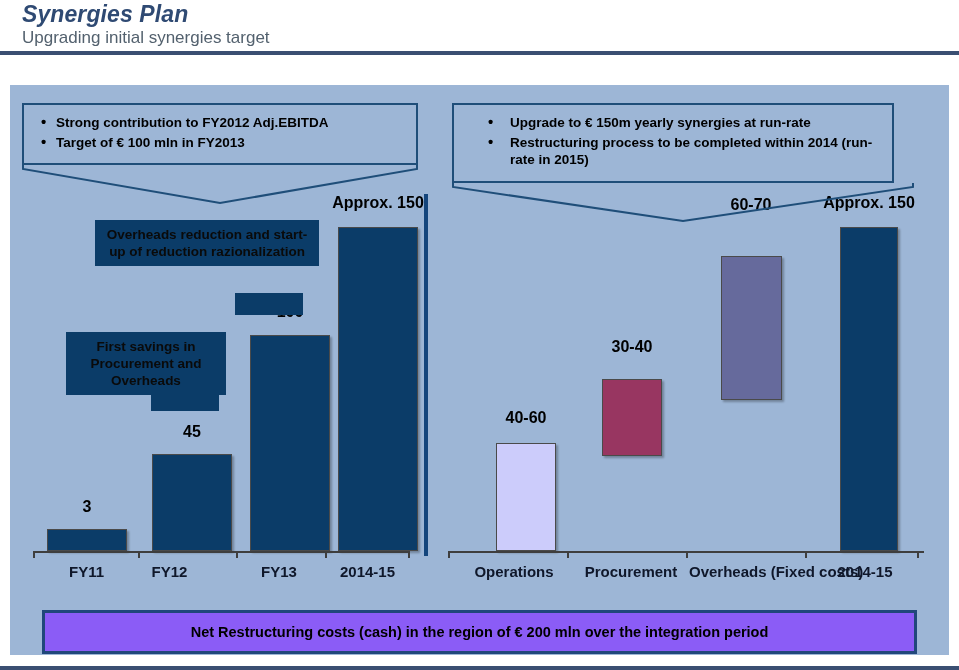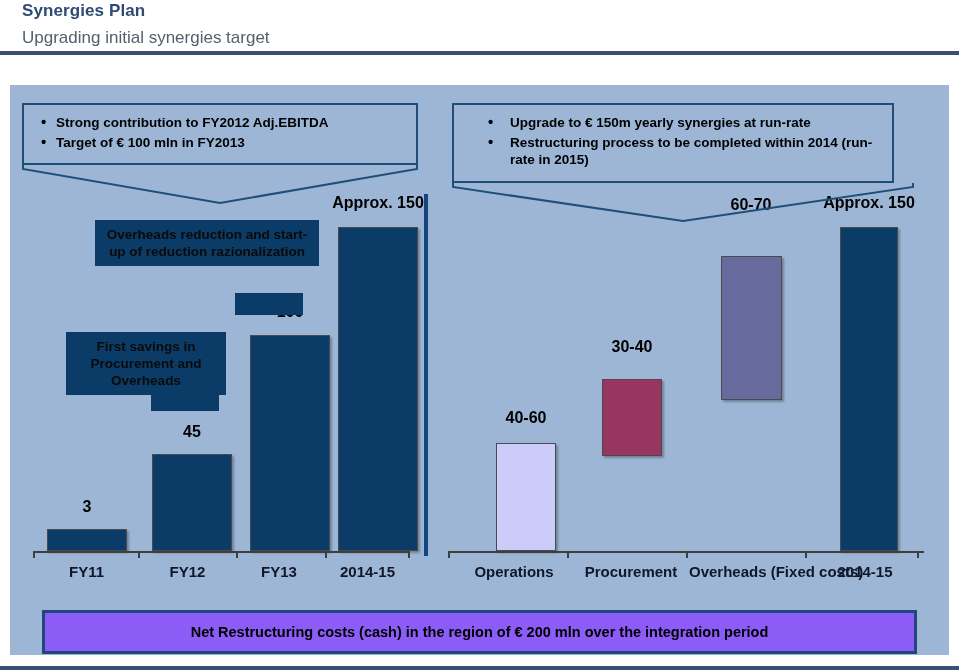--- a/index.html
+++ b/index.html
@@ -13,22 +13,23 @@
   #slide {
     position: relative;
     width: 959px; height: 670px;
     background: #ffffff;
   }
 
   
   #header { position: absolute; left: 0; top: 0; width: 959px; height: 56px; }
   #slide-title {
     position: absolute; left: 22px; top: 1px;
-    font-size: 17px; font-weight: bold; color: #2F4A73;
+    font-size: 23px; font-weight: bold; color: #2F4A73;
     letter-spacing: .1px;
+    font-style: italic;
   }
   #slide-subtitle {
     position: absolute; left: 22px; top: 28px;
     font-size: 17px; font-weight: normal; color: #53616E;
   }
   #header-rule {
     position: absolute; left: 0; top: 51px; width: 959px; height: 4px;
     background: #3A4F72;
   }
 
@@ -191,21 +192,21 @@
     <div style="position:absolute; left:126px; top:201px; width:68px; height:20px; background:#0B3C68; z-index:4;"></div>
 
     <div class="axis-line"></div>
     <div class="tick" style="left:8px;"></div>
     <div class="tick" style="left:113px;"></div>
     <div class="tick" style="left:211px;"></div>
     <div class="tick" style="left:300px;"></div>
     <div class="tick" style="left:383px;"></div>
 
     <div class="cat-label" style="left:14px; width:95px;">FY11</div>
-    <div class="cat-label" style="left:115px; width:95px;">FY12</div>
+    <div class="cat-label" style="left:97px; width:95px;">FY12</div>
     <div class="cat-label" style="left:208px; width:92px;">FY13</div>
     <div class="cat-label" style="left:300px; width:85px;">2014-15</div>
   </div>
 
   <div class="chart" id="chart-right">
 
     <div class="bar" style="left:56px; width:60px; bottom:39px; height:108px; background:#CCCCFB;"></div>
     <div class="bar" style="left:162px; width:60px; bottom:134px; height:77px; background:#983661;"></div>
     <div class="bar" style="left:281px; width:61px; bottom:190px; height:144px; background:#666A9C;"></div>
     <div class="bar" style="left:400px; width:58px; bottom:39px; height:324px; background:#0B3C68;"></div>

